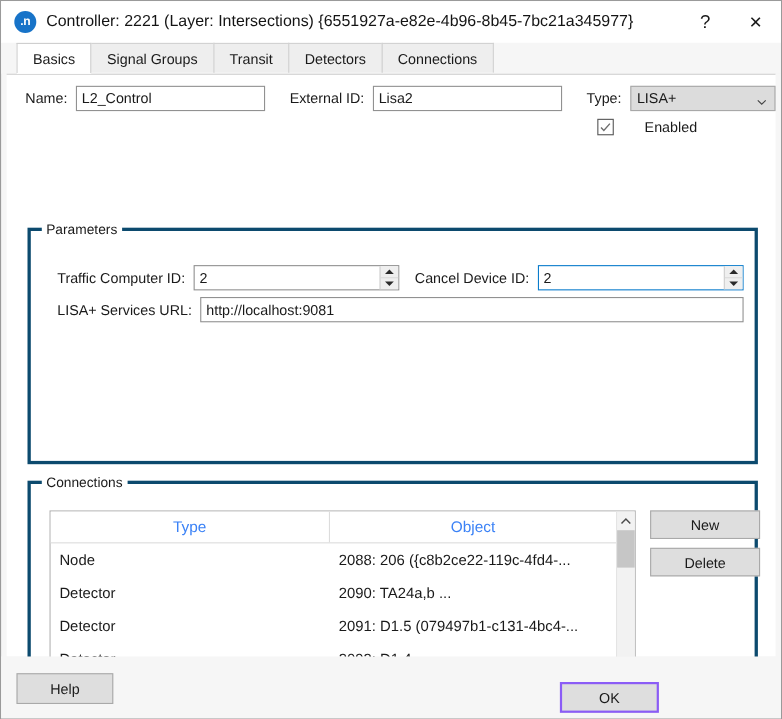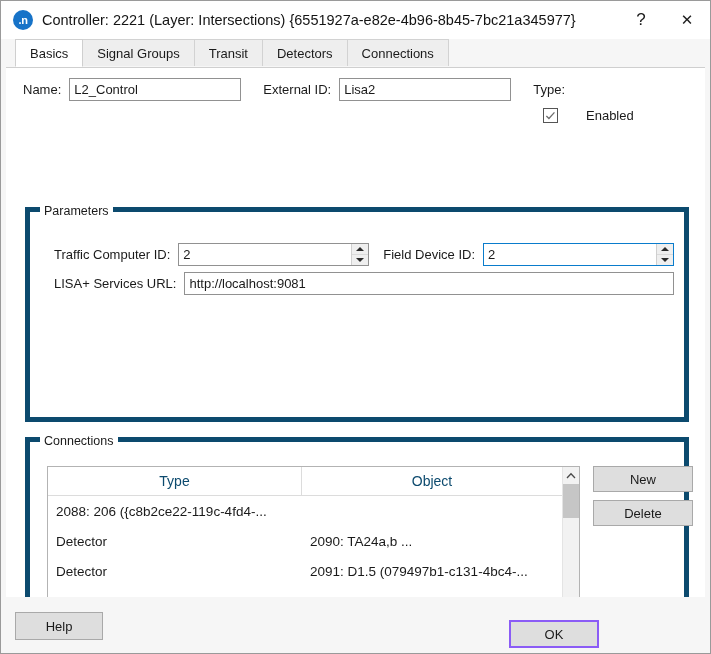--- a/index.html
+++ b/index.html
@@ -187,21 +187,21 @@
     justify-content: center;
     margin-right: 7px;
     cursor: default;
   }
   .cbox svg { display: block; }
   .check-label { font-size: 13px; }
 
   
   .group {
     position: absolute;
-    border: 5px solid #0c4a6e;
+    border: 3px solid #0c4a6e;
   }
   .group > .legend {
     position: absolute;
     top: -8px;
     left: 10px;
     background: #ffffff;
     padding: 0 4px;
     font-size: 12.5px;
     color: #1a1a1a;
   }
@@ -299,21 +299,21 @@
     height: 29px;
     background: #ffffff;
     border-bottom: 1px solid #dcdcdc;
     flex-shrink: 0;
   }
   .th {
     display: flex;
     align-items: center;
     justify-content: center;
     font-size: 14px;
-    color: #0c4a6e;
+    color: #3b82f6;
     cursor: default;
   }
   .th.col-type { width: 254px; border-right: 1px solid #dcdcdc; }
   .th.col-object { flex: 1; }
   .trow {
     display: flex;
     height: 30px;
     flex-shrink: 0;
     cursor: default;
   }
@@ -432,20 +432,28 @@
   </div>
 
   <div class="panel">
 
     <div class="field-row">
       <span class="lbl">Name:</span>
       <input class="textinput name-input" type="text" value="L2_Control" style="">
       <span class="lbl" style="margin-left:22px;">External ID:</span>
       <input class="textinput extid-input" type="text" value="Lisa2" style="">
       <span class="lbl" style="margin-left:22px;">Type:</span>
+      <div class="combo">
+        <span>LISA+</span>
+        <span class="chev">
+          <svg width="9" height="9" viewBox="0 0 10 10">
+              <path d="M1 3 L5 7 L9 3" fill="none" stroke="#444" stroke-width="1.2"></path>
+            </svg>
+        </span>
+      </div>
     </div>
 
     <div class="checkrow">
       <div class="cbox">
         <svg width="11" height="11" viewBox="0 0 12 12">
             <path d="M1.5 6.5 L4.3 9.3 L10.3 2.6" fill="none" stroke="#6e6e6e" stroke-width="1.4"></path>
           </svg>
       </div>
       <span class="check-label">Enabled</span>
     </div>
@@ -459,21 +467,21 @@
           <input type="text" value="2" style="">
           <div class="spin-btns">
             <div>
                 <span class="tri-up"></span>
               </div>
             <div>
                 <span class="tri-down"></span>
               </div>
           </div>
         </div>
-        <span class="lbl" style="margin-left:14px;">Field Device ID:</span>
+        <span class="lbl" style="margin-left:14px;">Cancel Device ID:</span>
         <div class="spin-wrap fdid-wrap focused">
           <input type="text" value="2" style="">
           <div class="spin-btns">
             <div>
                 <span class="tri-up"></span>
               </div>
             <div>
                 <span class="tri-down"></span>
               </div>
           </div>
@@ -490,20 +498,21 @@
       <div class="legend">Connections</div>
 
       <div class="table-area">
         <div class="table-scrollregion">
           <div class="thead">
             <div class="th col-type">Type</div>
             <div class="th col-object">Object</div>
           </div>
 
           <div class="trow">
+            <div class="td col-type">Node</div>
             <div class="td col-object">2088: 206 ({c8b2ce22-119c-4fd4-...</div>
           </div>
           <div class="trow">
             <div class="td col-type">Detector</div>
             <div class="td col-object">2090: TA24a,b ...</div>
           </div>
           <div class="trow">
             <div class="td col-type">Detector</div>
             <div class="td col-object">2091: D1.5 (079497b1-c131-4bc4-...</div>
           </div>

